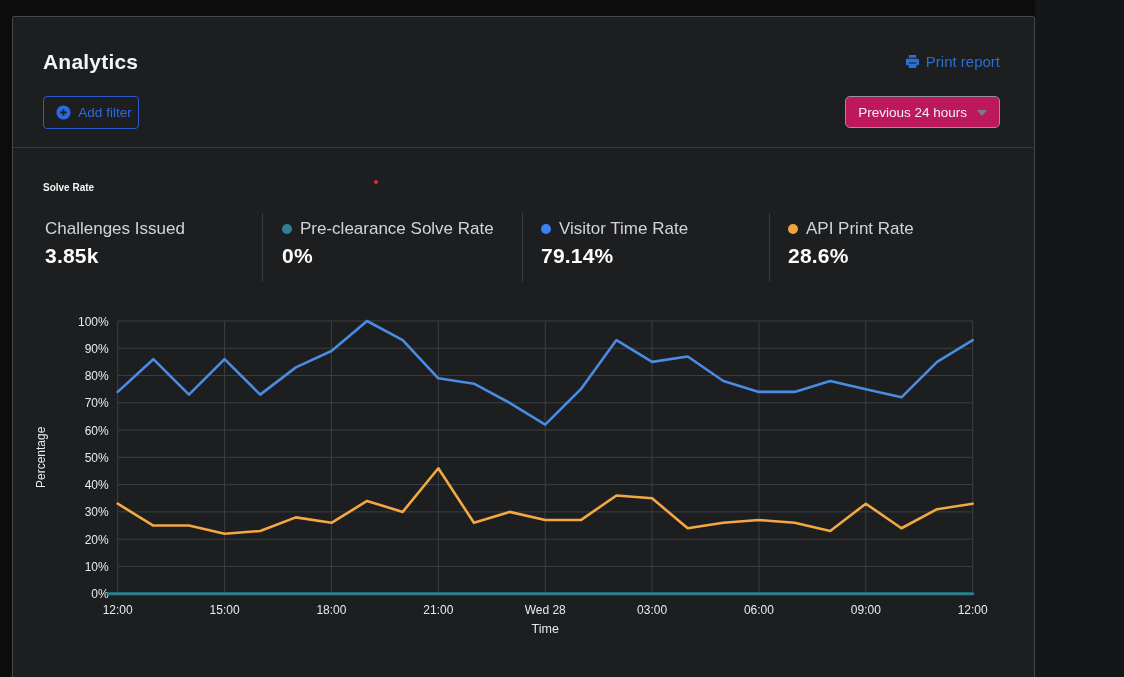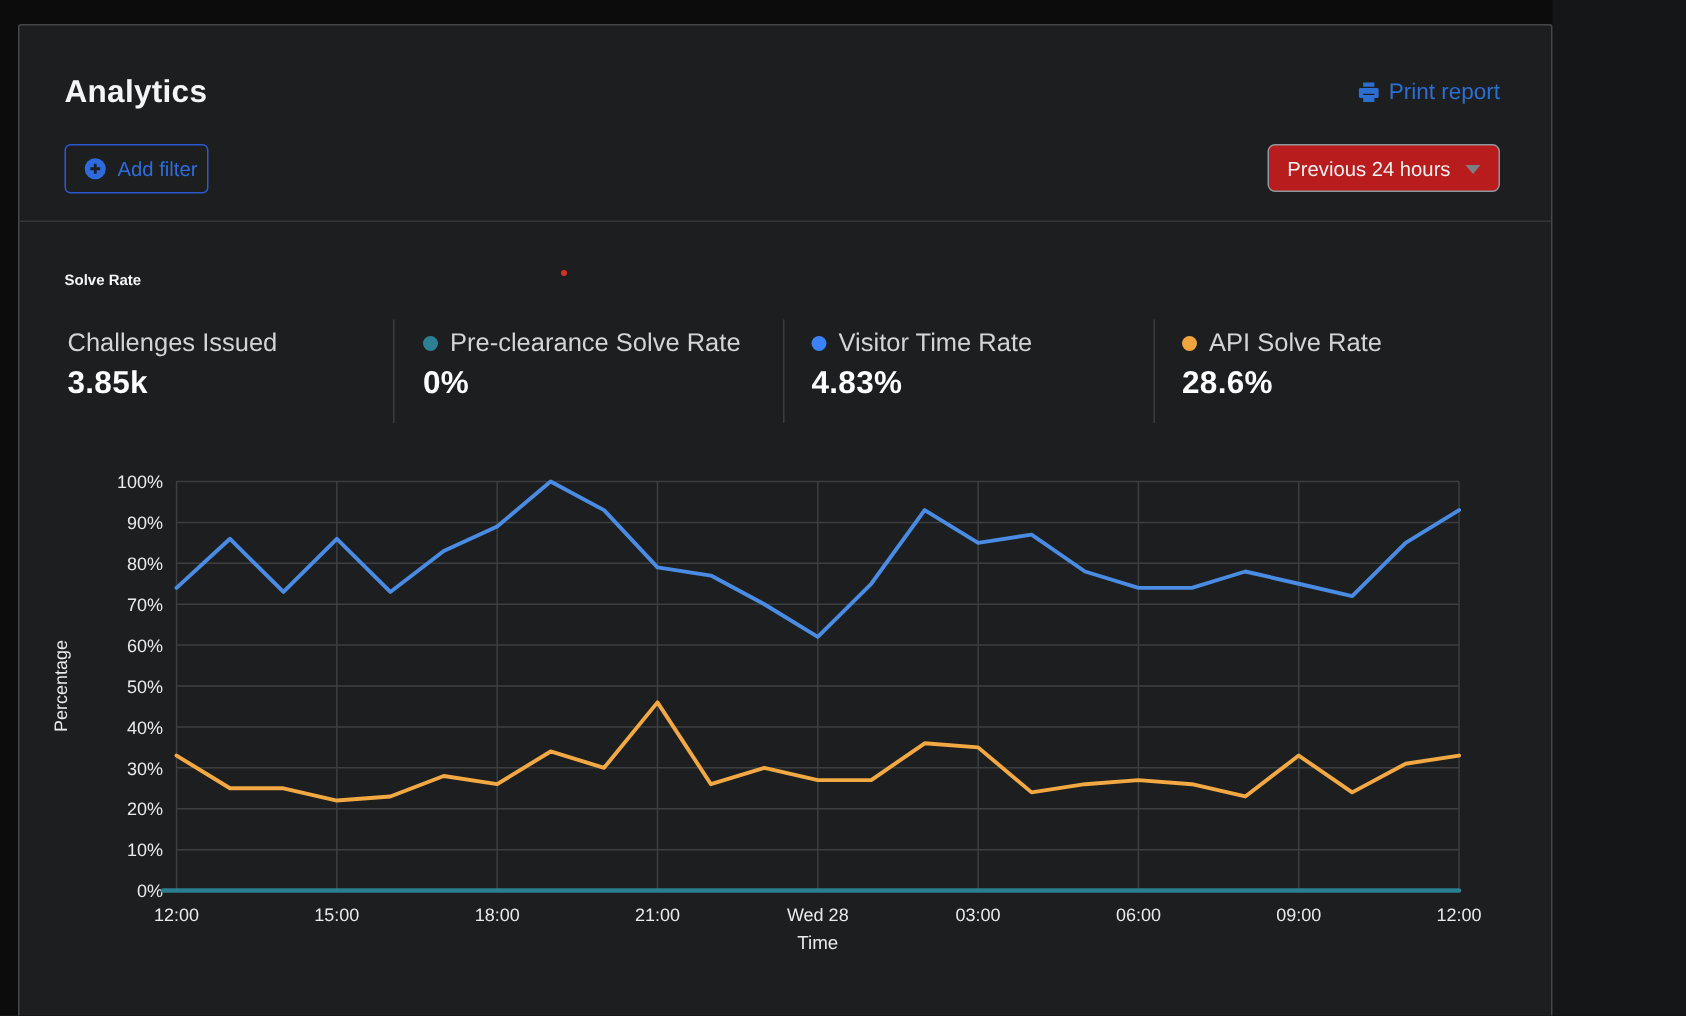--- a/index.html
+++ b/index.html
@@ -19,21 +19,21 @@
     color:#2b6fd3;font-size:15px;cursor:pointer;
   }
   .add-filter{
     position:absolute;left:30px;top:79px;width:96px;height:33px;box-sizing:border-box;
     background:transparent;border:1px solid #2b59d0;border-radius:4px;
     display:flex;align-items:center;justify-content:center;gap:7px;
     color:#2e6bdf;font-size:13.5px;cursor:pointer;padding-left:12px;
   }
   .range-btn{
     position:absolute;right:34px;top:79px;height:32px;box-sizing:border-box;
-    background:#b91c1c;border:1px solid #90959a;border-radius:5px;
+    background:#be185d;border:1px solid #90959a;border-radius:5px;
     display:flex;align-items:center;gap:10px;padding:14px 12px;
     color:#f0f1f2;font-size:13.5px;cursor:pointer;
   }
   .caret{width:0;height:0;border-left:5px solid transparent;border-right:5px solid transparent;border-top:6px solid #7c8084;margin-top:2px;}
   .header-divider{position:absolute;left:0;top:130px;width:100%;height:1px;background:#343638;}
   .section-title{position:absolute;left:30px;top:165px;font-size:10px;font-weight:700;color:#f4f5f6;}
   .metric{position:absolute;top:196px;height:69px;}
   .metric .lab{display:flex;align-items:center;gap:8px;margin-top:6px;font-size:17px;color:#d2d4d6;}
   .dot{width:10px;height:10px;border-radius:50%;flex:0 0 auto;}
   .metric .val{margin-top:5px;font-size:21px;font-weight:700;color:#fdfdfd;letter-spacing:.2px;}
@@ -94,28 +94,28 @@
     </div>
     <div class="val">0%</div>
   </div>
   <div class="vdiv" style="left:509px;"></div>
 
   <div class="metric" style="left:528px;">
     <div class="lab">
       <span class="dot" style="background: rgb(59, 130, 246);"></span>
       <span>Visitor Time Rate</span>
     </div>
-    <div class="val">4.83%</div>
+    <div class="val">79.14%</div>
   </div>
   <div class="vdiv" style="left:756px;"></div>
 
   <div class="metric" style="left:775px;">
     <div class="lab">
       <span class="dot" style="background: rgb(240, 164, 60);"></span>
-      <span>API Solve Rate</span>
+      <span>API Print Rate</span>
     </div>
     <div class="val">28.6%</div>
   </div>
 
   <div class="chart-wrap">
     <svg id="chart" width="990" height="350">
         <line x1="86.7" y1="292.7" x2="941.7" y2="292.7" stroke="#3c3f42" stroke-width="1"></line>
         <text x="77.7" y="297.2" fill="#e8eaed" font-size="12" text-anchor="end">0%</text>
         <line x1="86.7" y1="265.43" x2="941.7" y2="265.43" stroke="#3c3f42" stroke-width="1"></line>
         <text x="77.7" y="269.93" fill="#e8eaed" font-size="12" text-anchor="end">10%</text>

